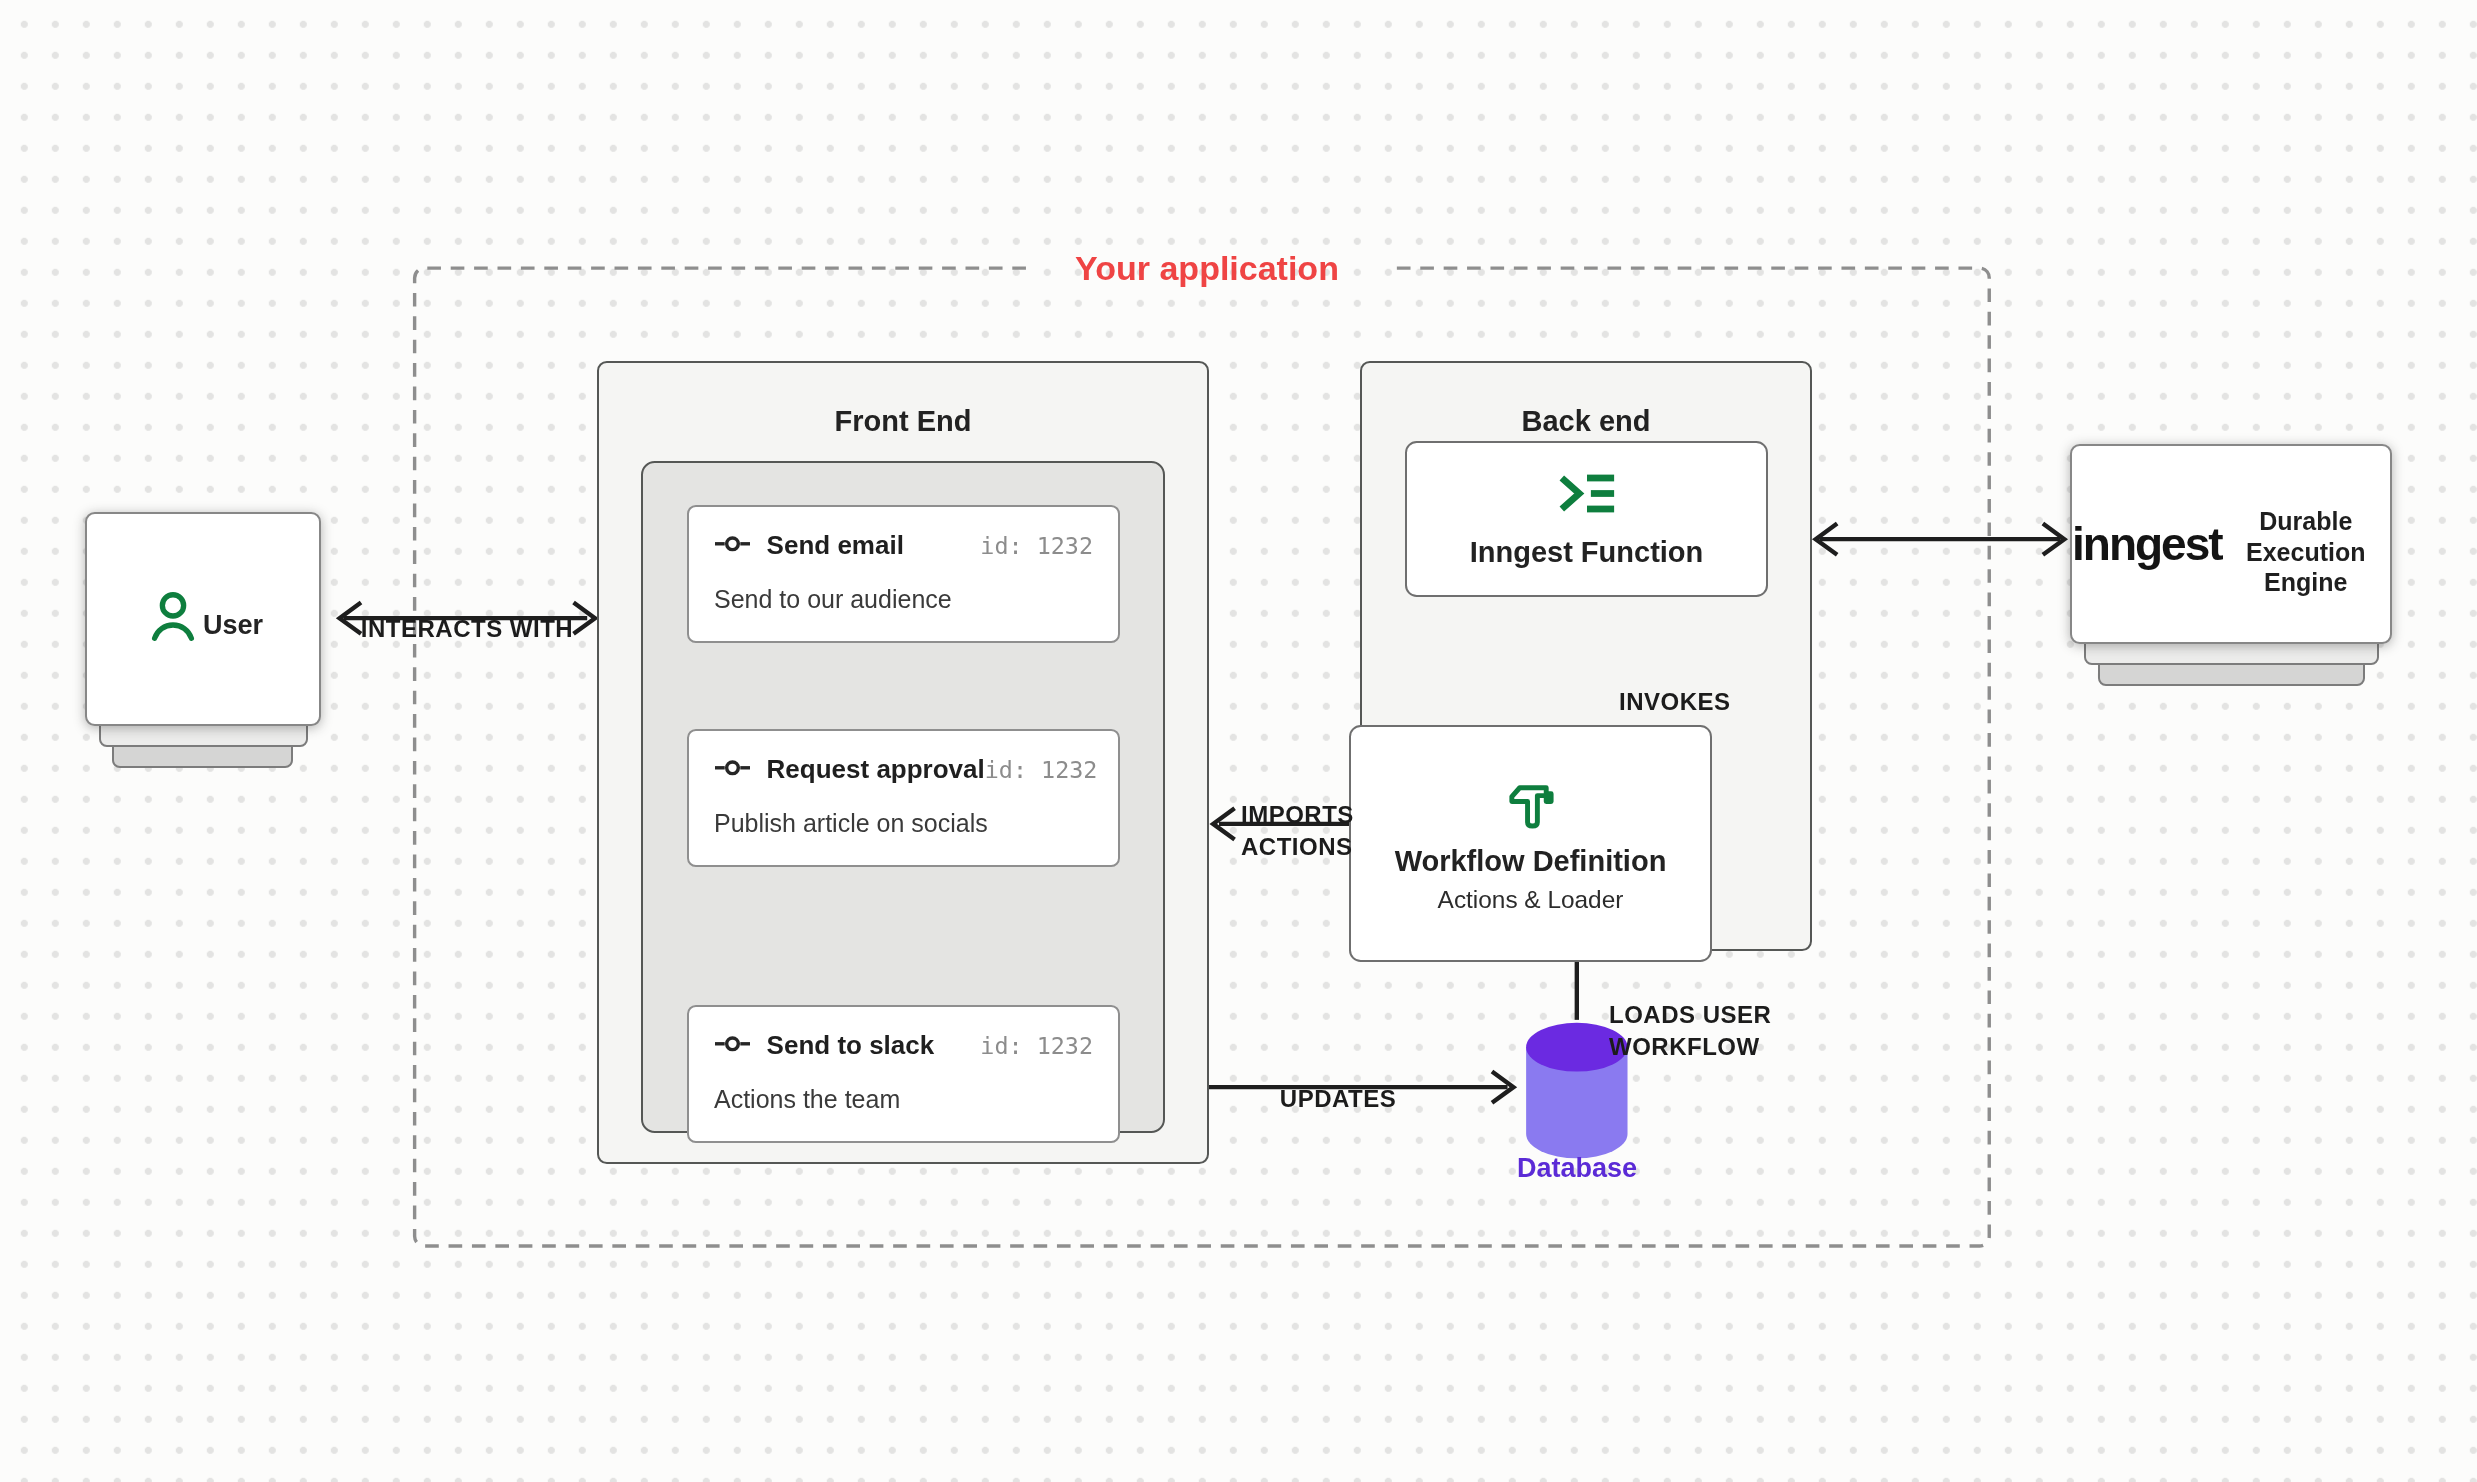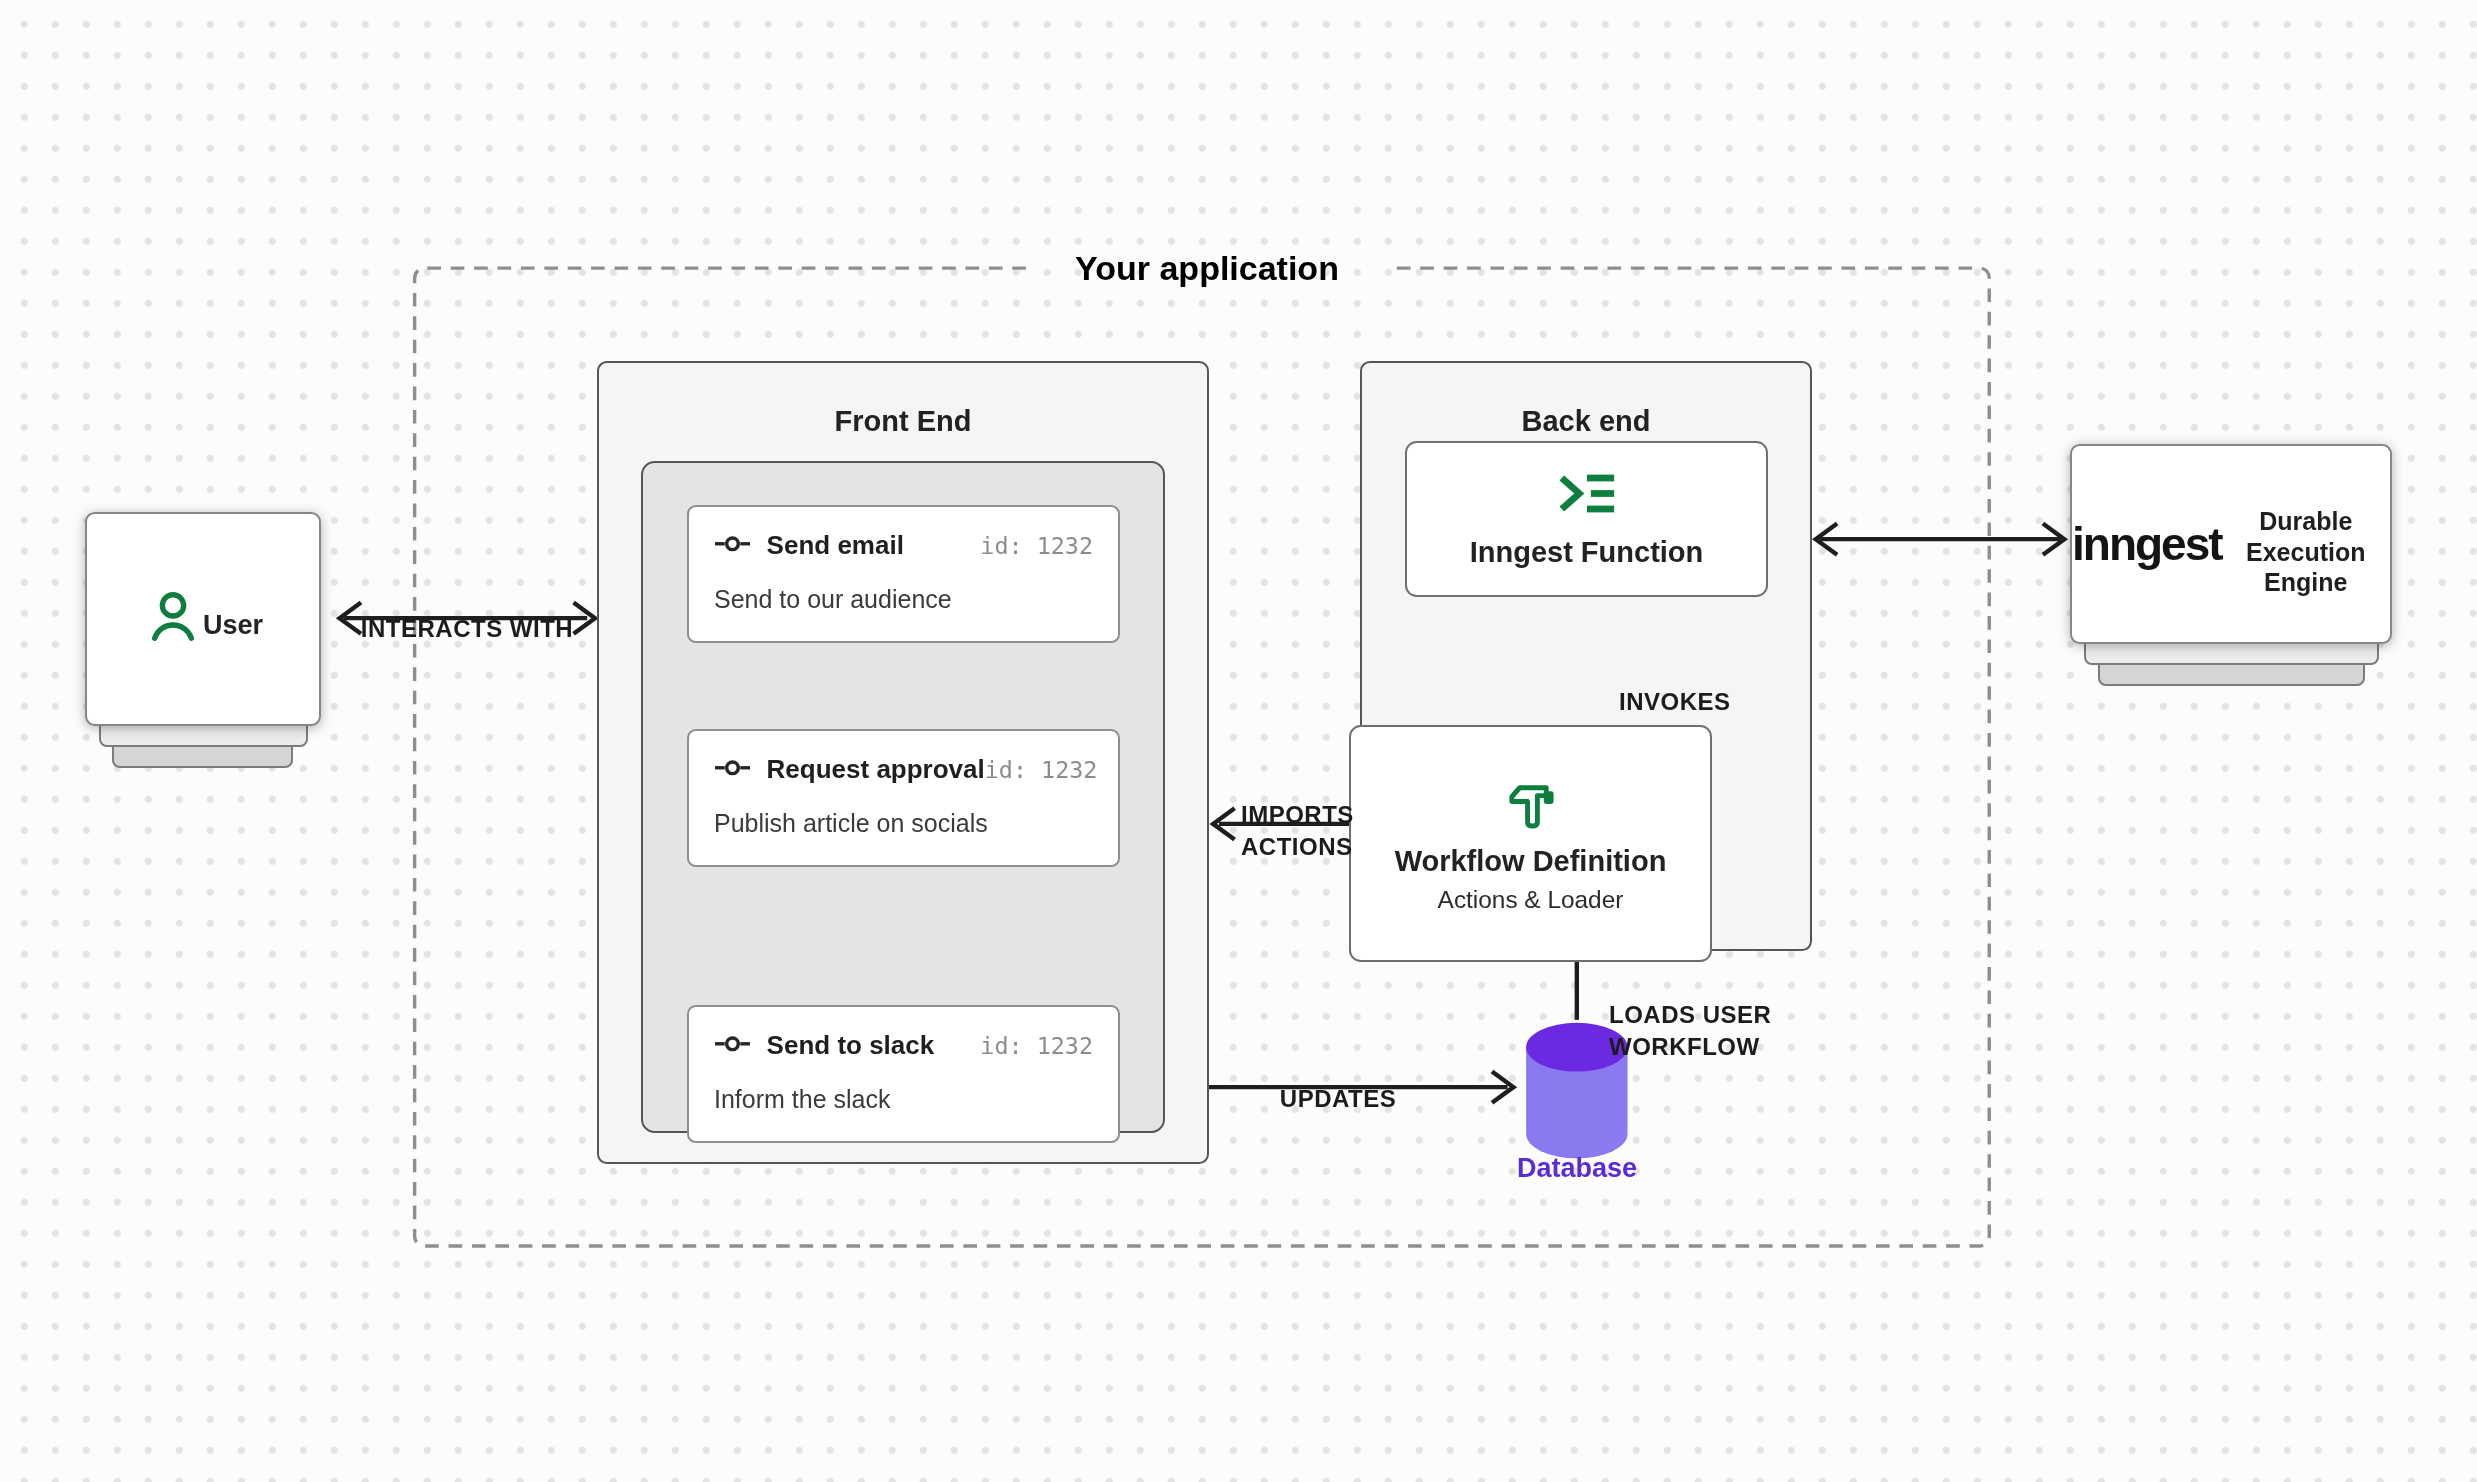--- a/index.html
+++ b/index.html
@@ -8,21 +8,21 @@
     background-color:#fcfcfb;
     background-image:radial-gradient(circle,#e3e3e2 3.3px,rgba(0,0,0,0) 3.8px);
     background-size:31px 31px;background-position:8.8px 8.8px;
     font-family:"Liberation Sans",sans-serif;color:#1f1f1f;
   }
   .abs{position:absolute;}
   svg.overlay{position:absolute;left:0;top:0;width:2477px;height:1482px;pointer-events:none;}
 
   
   .app-title{
-    font-size:34px;font-weight:700;color:#000000;white-space:nowrap;
+    font-size:34px;font-weight:700;color:#ef4444;white-space:nowrap;
     transform:translate(-50%,-50%);
     text-align:right;
   }
 
   
   .panel{background:#f5f5f3;border:2.9px solid #555755;border-radius:9.8px;}
   .panel-title{font-size:29px;font-weight:700;color:#222;text-align:center;white-space:nowrap;transform:translateX(-50%);}
   .inner-panel{background:#e4e4e2;border:2.9px solid #555755;border-radius:13.7px;}
 
   
@@ -171,21 +171,21 @@
     <span>
       <svg width="37" height="17.6" viewBox="0 0 38 18">
         <line x1="1" y1="9" x2="11" y2="9" stroke="#262626" stroke-width="3.5"></line>
         <circle cx="19" cy="9" r="6" fill="none" stroke="#262626" stroke-width="3.5"></circle>
         <line x1="27" y1="9" x2="37" y2="9" stroke="#262626" stroke-width="3.5"></line>
       </svg>
     </span>
     <span class="step-title">Send to slack</span>
     <span class="step-id">id: 1232</span>
   </div>
-  <div class="step-desc">Inform the slack</div>
+  <div class="step-desc">Actions the team</div>
 </div>
 
 <div class="abs panel" style="left:1360px;top:361px;width:452px;height:590px;box-sizing:border-box;"></div>
 <div class="abs panel-title" style="left:1586px;top:405px;">Back end</div>
 
 <div class="abs be-card" style="left:1405px;top:441px;width:363px;height:156px;">
   <span>
     <svg width="62" height="49" viewBox="0 0 64 50">
       <polyline points="6,9 24,25 6,41" fill="none" stroke="#0e7e3e" stroke-width="7" stroke-linejoin="miter"></polyline>
       <line x1="32" y1="9" x2="60" y2="9" stroke="#0e7e3e" stroke-width="7"></line>

